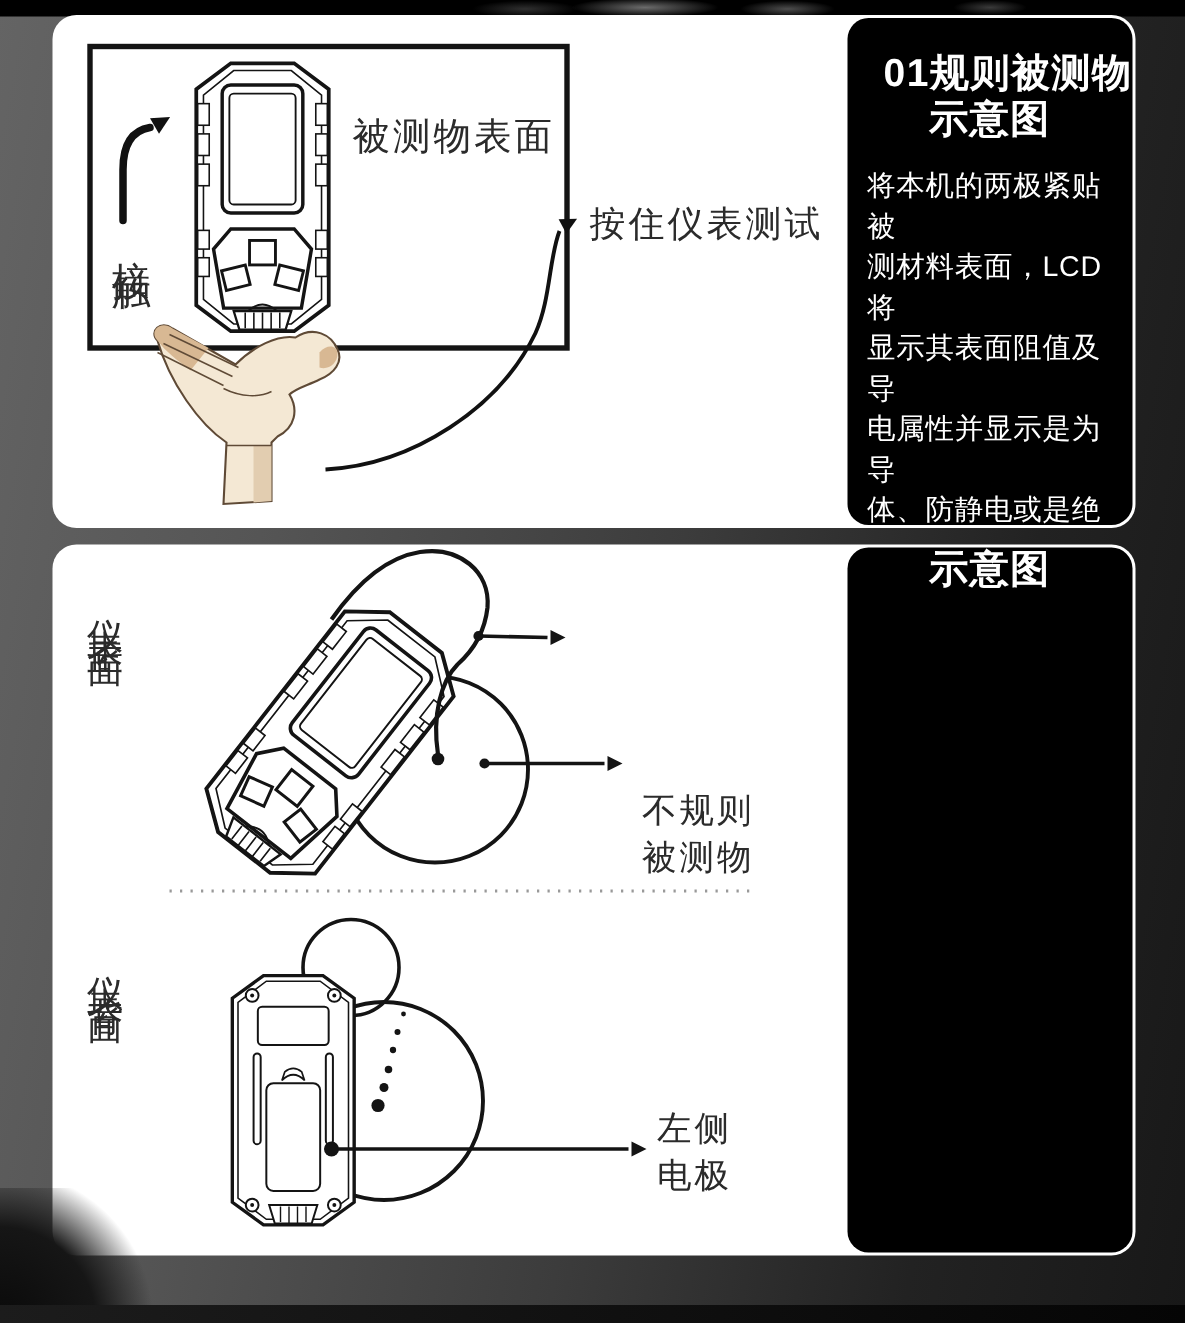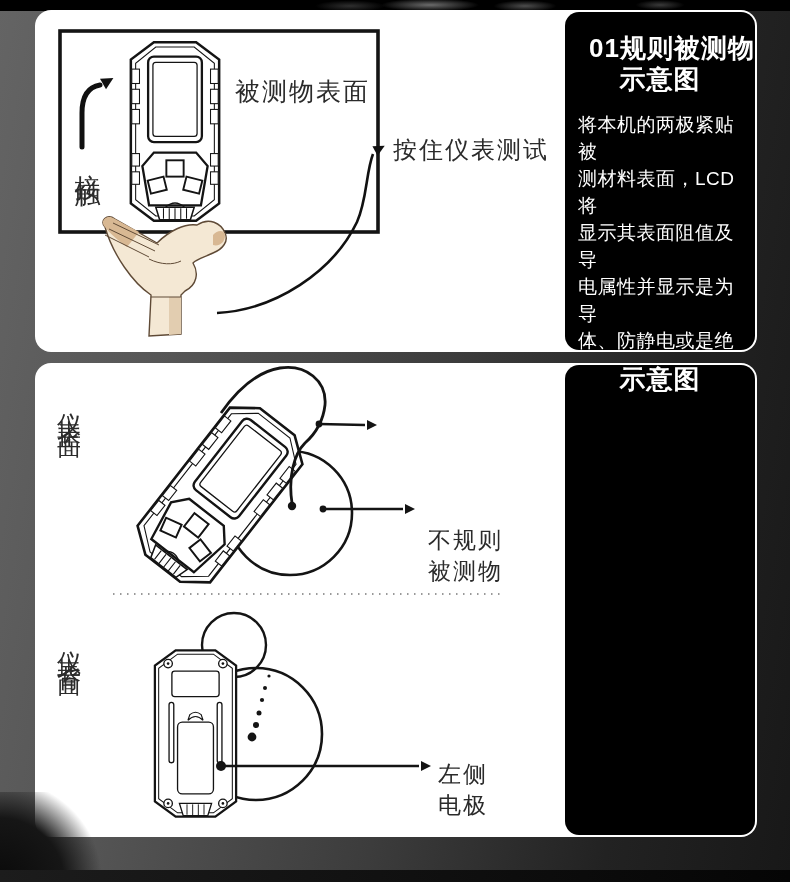--- a/index.html
+++ b/index.html
@@ -227,21 +227,21 @@
         <circle cx="186" cy="403" r="5" fill="#141414"></circle>
         <path d="M186,403 L384,403" stroke="#141414" stroke-width="2.4"></path>
         <path d="M0,-5 L10,0 L0,5 Z" transform="translate(386,403)" fill="#141414"></path>
       </g>
     </svg>
 
     <div class="vtext" style="left:18px;top:30px;">仪表正面</div>
     <div class="lbl lbl-h23" style="left:393px;top:118px;margin-top:44px;">不规则
 被测物</div>
     <div class="vtext" style="left:18px;top:268px;">仪表背面</div>
-    <div class="lbl lbl-h23" style="left:403px;top:396px;">左侧
+    <div class="lbl lbl-h23" style="left:403px;top:374px;">左侧
 电极</div>
 
     <div class="panel">
       <div class="panel-title2">示意图</div>
     </div>
   </div>
 
   <div class="corner-blob"></div>
   <div class="bottom-strip"></div>
 </div>

